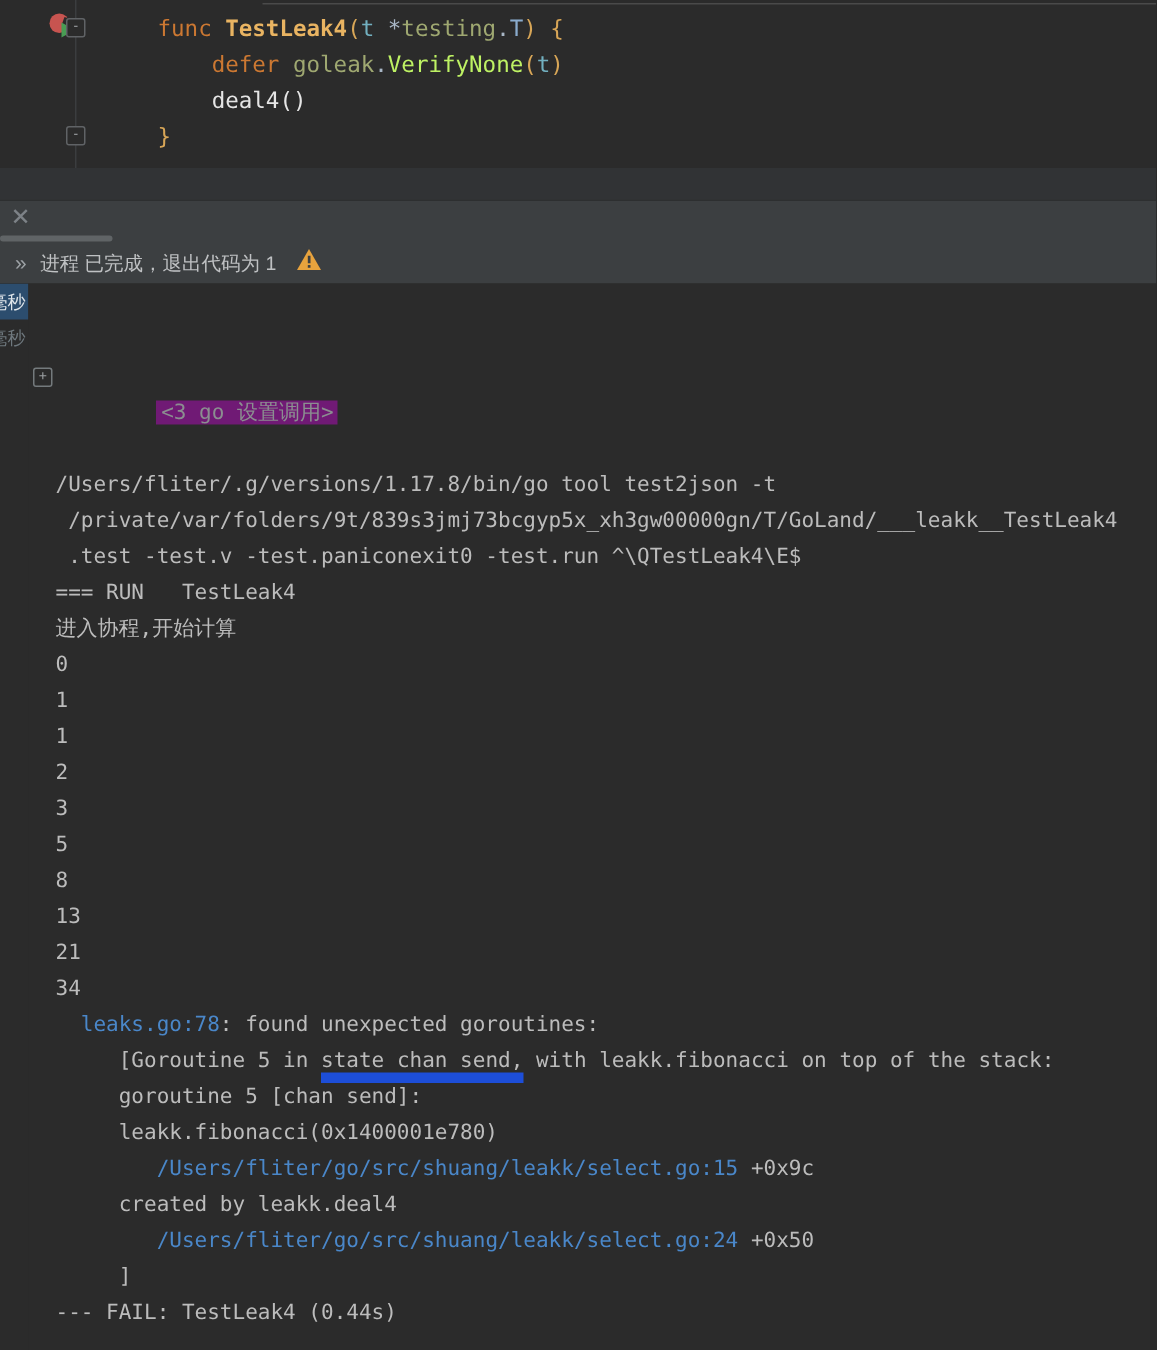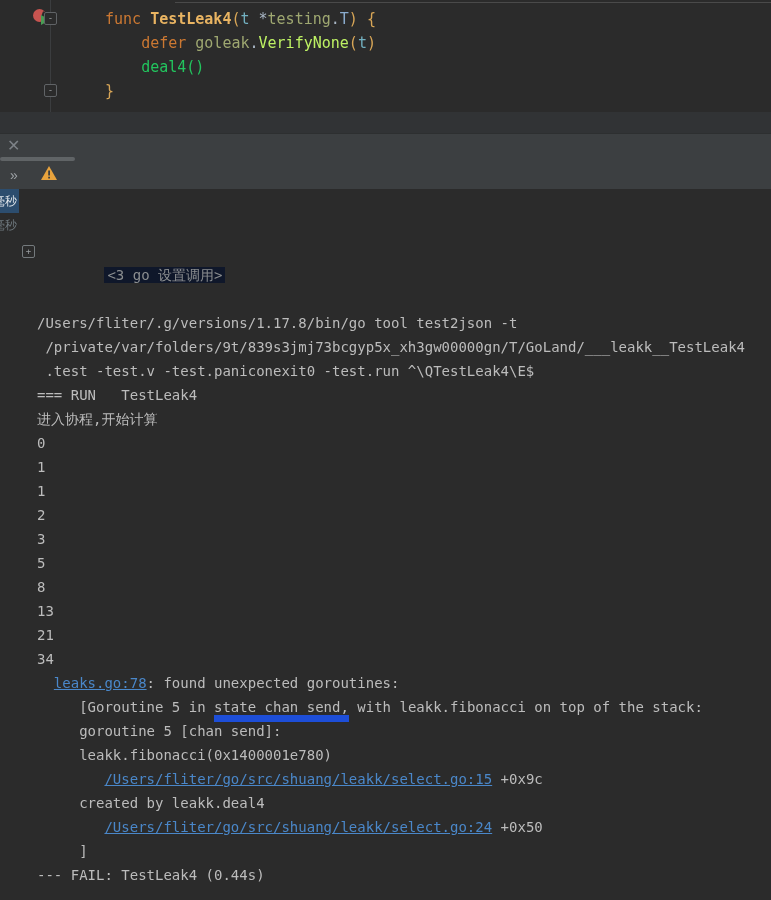--- a/index.html
+++ b/index.html
@@ -13,44 +13,44 @@
   .run-icon .ball{position:absolute;left:0;top:0;width:13px;height:13px;border-radius:50%;background:#c75450;}
   .run-icon .notch{position:absolute;left:9px;top:3px;width:5px;height:5px;background:#2b2b2b;transform:rotate(20deg);}
   .run-icon .tri{position:absolute;left:8px;top:6px;width:0;height:0;
        border-left:9px solid #499c54;border-top:5px solid transparent;border-bottom:5px solid transparent;}
   .fold-mark{position:absolute;left:44px;width:11px;height:11px;border:1px solid #606366;border-radius:2px;
        background:#2b2b2b;color:#9da0a3;font:9px/10px "DejaVu Sans Mono",monospace;text-align:center;cursor:pointer;z-index:2;}
   .fm1{top:12px}.fm2{top:84px}
   .code{position:absolute;left:57px;top:7px;right:2px;font:15px/24px "DejaVu Sans Mono",monospace;color:#a9b7c6;white-space:pre;cursor:text;margin-left:48px;}
   .code .kw{color:#cc7832;} .code .fn{color:#e9b462;font-weight:bold;}
   .code .br{color:#d8a657;} .code .pm{color:#72b0c0;} .code .op{color:#a9b7c6;}
-  .code .pk{color:#9fa871;} .code .ty{color:#8aabcd;} .code .mt{color:#bef264;} .code .ca{color:#22c55e;}
+  .code .pk{color:#9fa871;} .code .ty{color:#8aabcd;} .code .mt{color:#bef264;} .code .ca{color:#e5e5e5;}
   
   .band{height:21px;background:#313335;}
   .runbar{position:relative;height:28px;background:#3c3f41;border-top:1px solid #2d2f30;}
   .close-x{position:absolute;left:7px;top:1px;color:#7d8287;font:16px/22px "Liberation Sans",sans-serif;cursor:pointer;}
   .hscroll{position:absolute;left:0;bottom:1px;width:75px;height:4px;background:#606466;border-radius:2px;cursor:pointer;}
   .statusrow{display:flex;align-items:center;height:27px;background:#3c3f41;padding-left:10px;
        font:13px/27px "Liberation Sans",sans-serif;color:#bfc1c3;}
   .chev{color:#9da2a6;font-size:14px;margin-right:9px;cursor:pointer;}
   .warn{margin-left:14px;display:inline-block;}
   
   .content{display:flex;height:712px;}
   .tree-strip{width:19px;background:#2b2b2b;overflow:hidden;flex:none;}
   .tree-item{height:24px;font:12px/24px "Liberation Sans",sans-serif;color:#6e787e;white-space:nowrap;cursor:pointer;}
   .tree-item span{margin-left:-7px;display:inline-block;}
   .tree-item.sel{background:#2c4d6e;color:#dfe5ea;}
   .console{position:relative;flex:1;background:#2b2b2b;padding:2px 0 0 18px;
        font:14px/24px "DejaVu Sans Mono",monospace;color:#bcbcbc;white-space:pre;overflow:hidden;}
   .fold-row{height:24px;position:relative;}
   .fold-sq{position:absolute;left:-15px;top:6px;width:11px;height:11px;border:1px solid #747a7d;border-radius:2px;
        color:#9a9ea1;font:9px/10px "DejaVu Sans Mono",monospace;text-align:center;cursor:pointer;}
-  .fold-label{background:#0f172a;color:#8b8e90;padding:0 3px;}
+  .fold-label{background:#701a75;color:#8b8e90;padding:0 3px;}
   .cline{min-height:24px;}
-  .cline .lk{color:#4a87c9;text-decoration:underline;cursor:pointer;}
+  .cline .lk{color:#4a87c9;cursor:pointer;}
   .cline .rd{border-bottom:7px solid #1d4ed8;}
 </style>
 </head>
 <body>
 
 <div class="screen">
 
   <div class="editor">
     <div class="editor-topline"></div>
     <div class="gutter">
@@ -67,20 +67,21 @@
 
   <div class="band"></div>
 
   <div class="runbar">
     <div class="close-x">✕</div>
     <div class="hscroll"></div>
   </div>
 
   <div class="statusrow">
     <span class="chev">»</span>
+    <span>进程 已完成，退出代码为 1</span>
     <span class="warn">
       <svg width="16" height="14" viewBox="0 0 16 14">
         <polygon points="8,0 16,14 0,14" fill="#e8a33d"></polygon>
         <rect x="7.2" y="4.5" width="1.8" height="5" fill="#3c3f41"></rect>
         <rect x="7.2" y="10.7" width="1.8" height="1.8" fill="#3c3f41"></rect>
       </svg>
     </span>
   </div>
 
   <div class="content">

